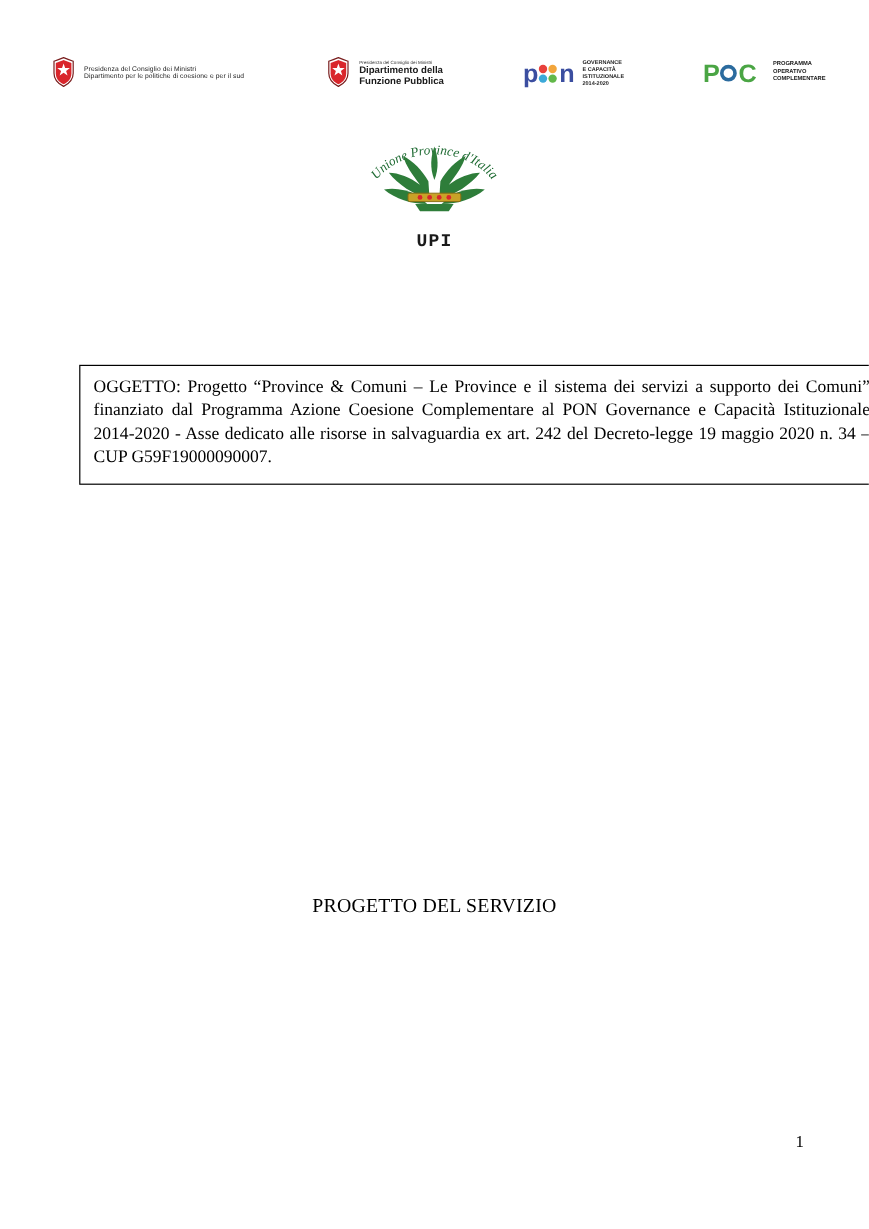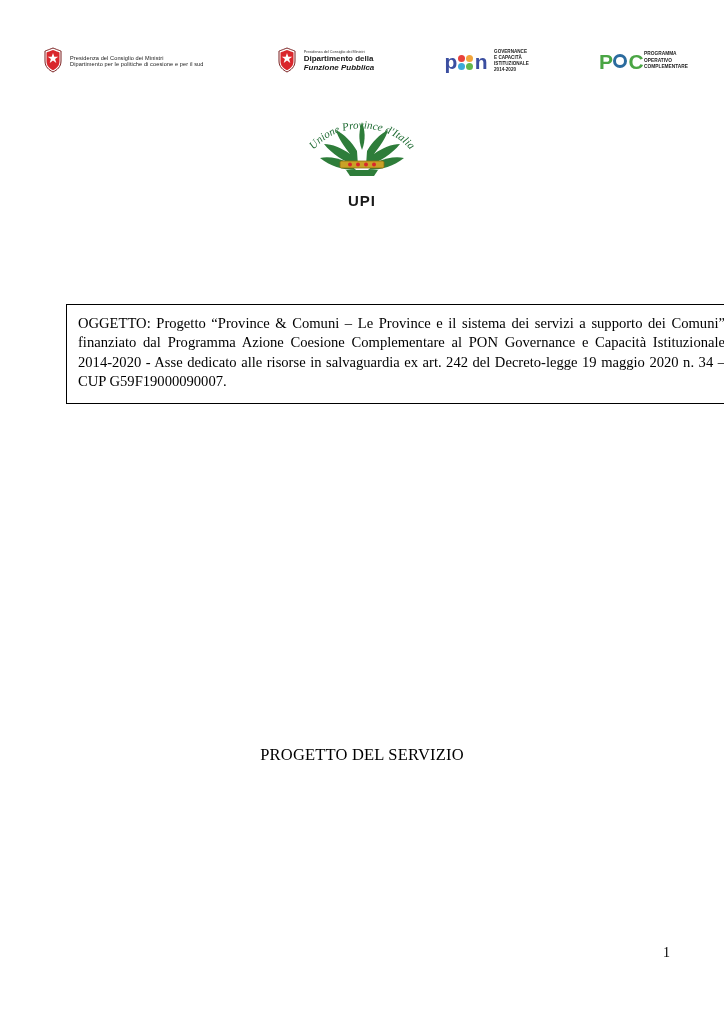--- a/index.html
+++ b/index.html
@@ -51,21 +51,21 @@
   }
 
   .logo-text {
     font-family: "Liberation Sans", sans-serif;
     line-height: 1.15;
     color: #1a1a1a;
   }
   .logo-text .l1 { font-size: 5.6px; letter-spacing: .1px; }
   .logo-text .l2 { font-size: 5.6px; letter-spacing: .1px; }
   .logo-text .big1 { font-size: 8px; font-weight: bold; }
-  .logo-text .big2 { font-size: 8px; font-weight: bold; font-style: italic; }
+  .logo-text .big2 { font-size: 8px; font-weight: bold; }
   .logo-text .tiny { font-size: 3.8px; color: #333; }
 
   
   .pon-logo {
     display: flex;
     align-items: center;
     gap: 5px;
   }
   .pon-mark {
     font-family: "Liberation Sans", sans-serif;
@@ -101,21 +101,21 @@
     font-size: 4.6px;
     font-weight: bold;
     line-height: 1.35;
     color: #1a1a1a;
   }
 
   
   .poc-logo {
     display: flex;
     align-items: center;
-    gap: 1px;
+    gap: 14px;
   }
   .poc-mark {
     font-family: "Liberation Sans", sans-serif;
     font-size: 21px;
     font-weight: bold;
     color: #4aa544;
     letter-spacing: -0.5px;
     line-height: 1;
     display: flex;
     align-items: center;
@@ -140,21 +140,21 @@
   
   .upi-logo {
     position: absolute;
     top: 108px;
     left: 50%;
     transform: translateX(-50%);
     width: 140px;
     text-align: center;
   }
   .upi-caption {
-    font-family: Liberation Sans, sans-serif;
+    font-family: Liberation Mono, monospace;
     font-weight: bold;
     font-size: 15px;
     letter-spacing: 1px;
     color: #1a1a1a;
     margin-top: -2px;
   }
 
   
   .oggetto-box {
     position: absolute;

